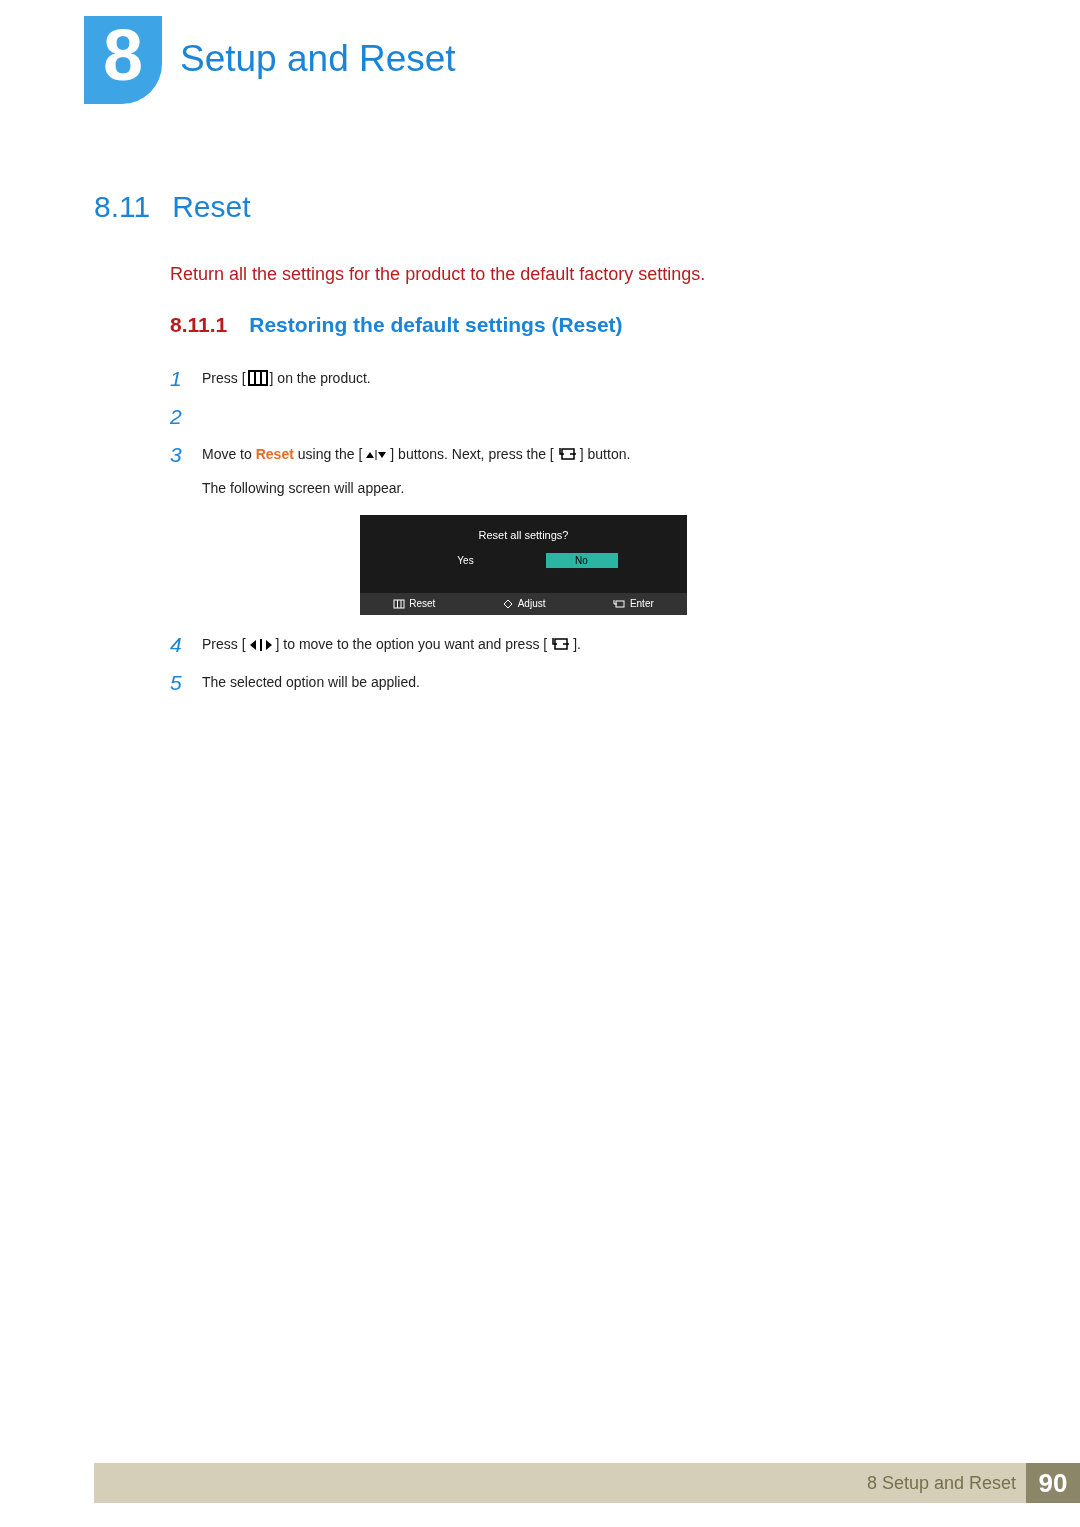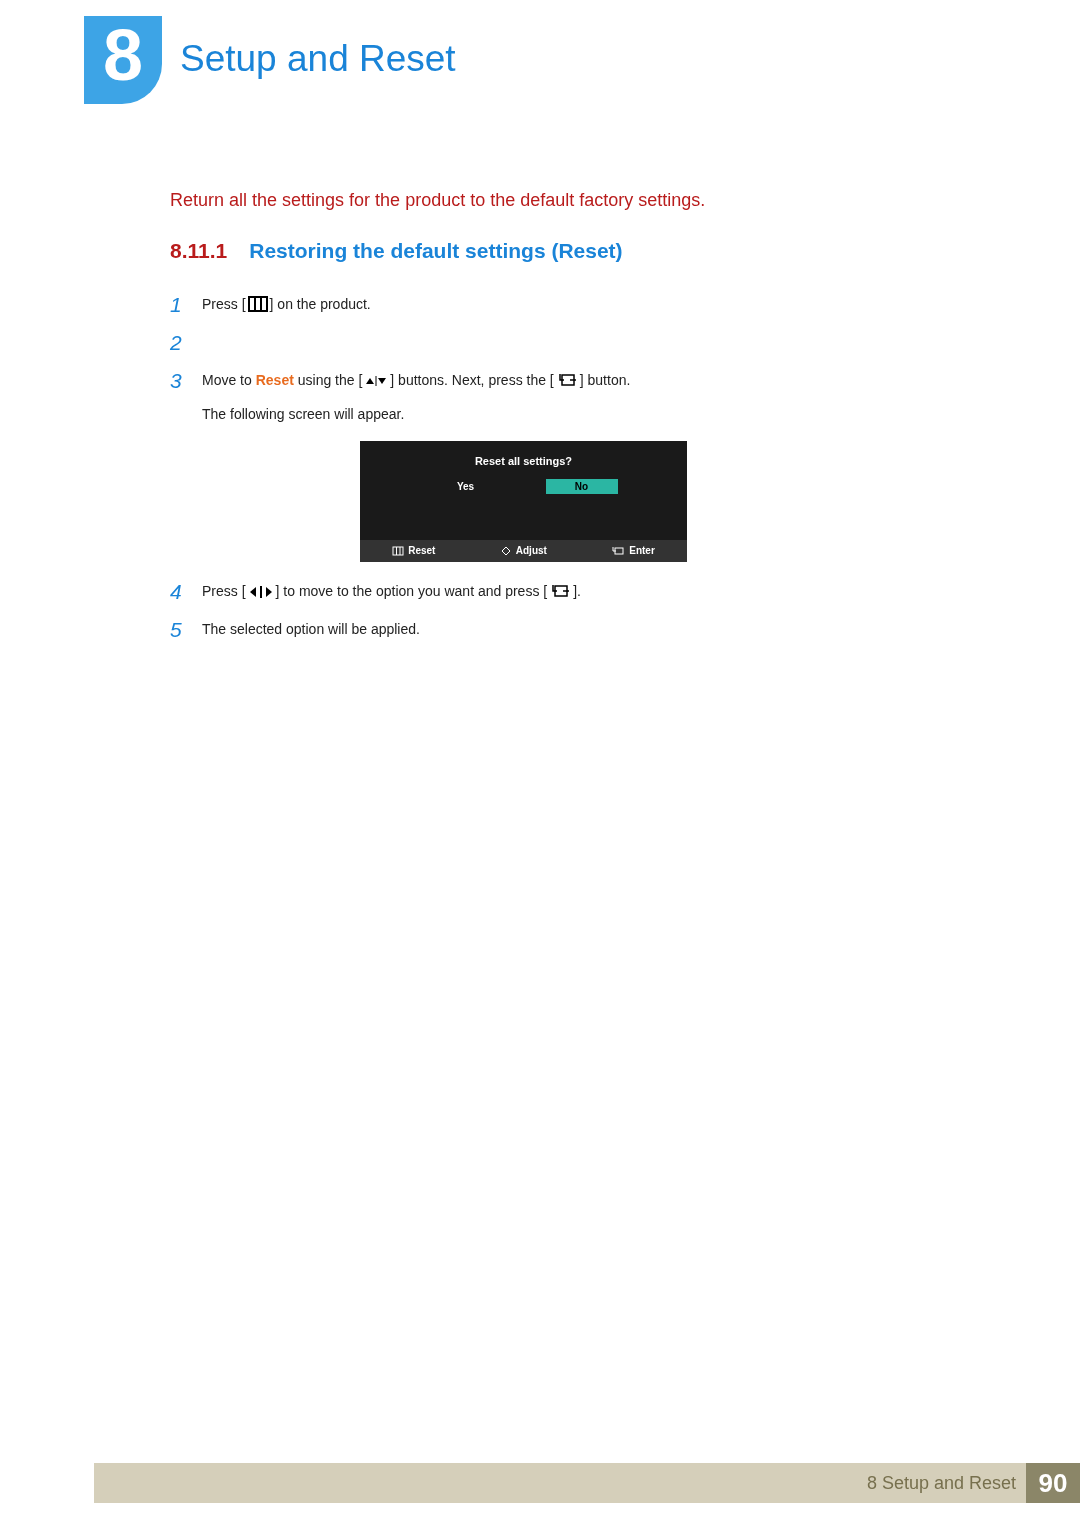--- a/index.html
+++ b/index.html
@@ -70,27 +70,26 @@
   .subsection-num { color: #b91c1c; font-size: 21px; font-weight: bold; }
   .subsection-title { color: #1a84d8; font-size: 21px; font-weight: bold; }
   .steps { margin-left: 76px; }
   .step { display: flex; gap: 18px; margin-bottom: 14px; align-items: flex-start; }
   .step-num { color: #1a84d8; font-size: 21px; font-style: italic; font-weight: normal; min-width: 14px; }
   .step-text { color: #222; font-size: 14px; line-height: 1.7; }
   .emph-bold { color: #e86b1f; font-weight: bold; }
   .inline-icon { display: inline-block; vertical-align: -3px; margin: 0 2px; }
   .osd {
     width: 327px;
-    height: 121px;
+    height: 100px;
     background: #1a1a1a;
     margin: 12px 0 18px 190px;
     position: relative;
     color: #fff;
     font-size: 11px;
-    font-weight: bold;
   }
   .osd-title { text-align: center; padding-top: 14px; }
   .osd-options { display: flex; justify-content: center; gap: 44px; margin-top: 12px; }
   .osd-option { width: 72px; text-align: center; padding: 2px 0; font-size: 10px; }
   .osd-selected { background: #2bb6a3; color: #000; }
   .osd-bottom {
     position: absolute; bottom: 0; left: 0; right: 0;
     background: #333; height: 22px;
     display: flex; align-items: center; justify-content: space-around;
     font-size: 10px;
@@ -125,20 +124,24 @@
 <body>
 
 <div class="header-bar"></div>
 <div class="header-overlay"></div>
 <div class="chapter-badge">
   <div class="chapter-number">8</div>
 </div>
 <div class="chapter-title">Setup and Reset</div>
 
 <div class="content">
+  <div class="section-row">
+    <div class="section-num">8.11</div>
+    <div class="section-title">Reset</div>
+  </div>
   <div class="section-para">Return all the settings for the product to the default factory settings.</div>
 
   <div class="subsection-row">
     <div class="subsection-num">8.11.1</div>
     <div class="subsection-title">Restoring the default settings (Reset)</div>
   </div>
 
   <div class="steps">
 
     <div class="step">

